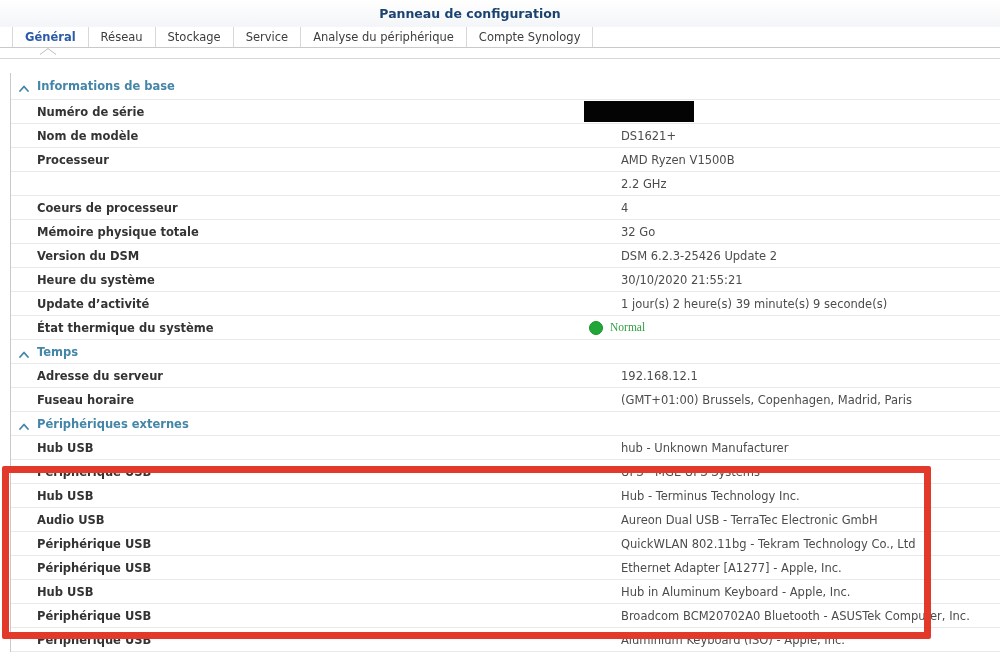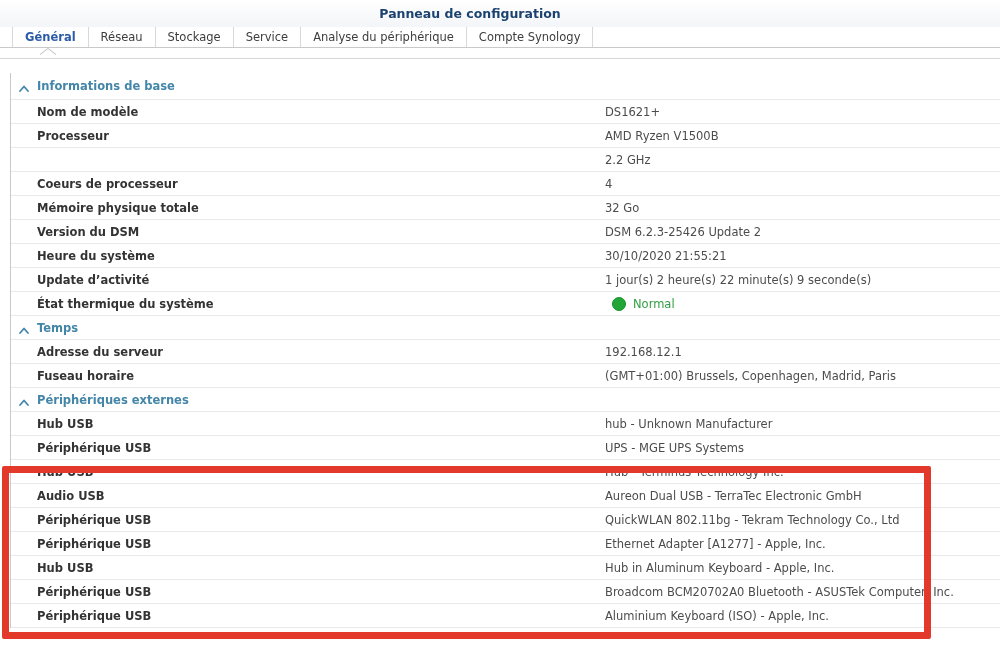--- a/index.html
+++ b/index.html
@@ -33,35 +33,35 @@
   .row{
     position:relative;height:24px;box-sizing:border-box;
     border-bottom:1px solid #e9e9e9;background:#fff;
   }
   .row.first{height:27px;}
   .row .label{
     position:absolute;left:26px;top:50%;transform:translateY(-50%);
     font-size:11.5px;font-weight:bold;color:#333333;white-space:nowrap;
   }
   .row .value{
-    position:absolute;left:594px;top:50%;transform:translateY(-50%);
+    position:absolute;left:610px;top:50%;transform:translateY(-50%);
     font-size:11.5px;color:#4c4c4c;white-space:nowrap;
   }
   .sec-caret{
     position:absolute;left:7px;top:50%;transform:translateY(-50%);
     width:12px;height:12px;color:#4386a8;cursor:pointer;
   }
   .sec-title{
     position:absolute;left:26px;top:50%;transform:translateY(-50%);
     font-size:11.5px;font-weight:bold;color:#4386a8;white-space:nowrap;
   }
   .redacted{
     position:absolute;left:573px;top:1px;width:110px;height:21px;background:#040404;
   }
-  .status-wrap{position:absolute;left:601px;top:50%;transform:translateY(-50%);display:flex;align-items:center;}
+  .status-wrap{position:absolute;left:578px;top:50%;transform:translateY(-50%);display:flex;align-items:flex-start;font-family:Liberation Serif, serif;}
   .status-dot{
     width:12px;height:12px;border-radius:50%;
     background:#21a637;border:1px solid #149428;margin-right:7px;flex:none;
   }
   .status-text{font-size:11.5px;color:#2f9e43;white-space:nowrap;}
   
   .highlight-box{
     position:absolute;left:2px;top:466px;width:929px;height:173px;
     box-sizing:border-box;border:7px solid #e2392a;border-radius:2px;
     pointer-events:none;z-index:5;background:transparent;
@@ -90,20 +90,24 @@
 <div class="gap"></div>
 
 <div class="content" id="content">
     <div class="row first">
       <span class="sec-caret"><svg width="12" height="12" viewBox="0 0 12 12">
           <polyline points="2,8 6,3.5 10,8" fill="none" stroke="currentColor" stroke-width="1.8" stroke-linecap="round" stroke-linejoin="round"></polyline>
         </svg></span>
       <span class="sec-title">Informations de base</span>
     </div>
     <div class="row">
+      <span class="label">Numéro de série</span>
+      <div class="redacted"></div>
+    </div>
+    <div class="row">
       <span class="label">Nom de modèle</span>
       <span class="value">DS1621+</span>
     </div>
     <div class="row">
       <span class="label">Processeur</span>
       <span class="value">AMD Ryzen V1500B</span>
     </div>
     <div class="row">
       <span class="value">2.2 GHz</span>
     </div>
@@ -118,21 +122,21 @@
     <div class="row">
       <span class="label">Version du DSM</span>
       <span class="value">DSM 6.2.3-25426 Update 2</span>
     </div>
     <div class="row">
       <span class="label">Heure du système</span>
       <span class="value">30/10/2020 21:55:21</span>
     </div>
     <div class="row">
       <span class="label">Update d’activité</span>
-      <span class="value">1 jour(s) 2 heure(s) 22 minute(s) 9 seconde(s)</span>
+      <span class="value">1 jour(s) 2 heure(s) 39 minute(s) 9 seconde(s)</span>
     </div>
     <div class="row">
       <span class="label">État thermique du système</span>
       <span class="status-wrap">
         <span class="status-dot"></span>
         <span class="status-text">Normal</span>
       </span>
     </div>
     <div class="row">
       <span class="sec-caret"><svg width="12" height="12" viewBox="0 0 12 12">

